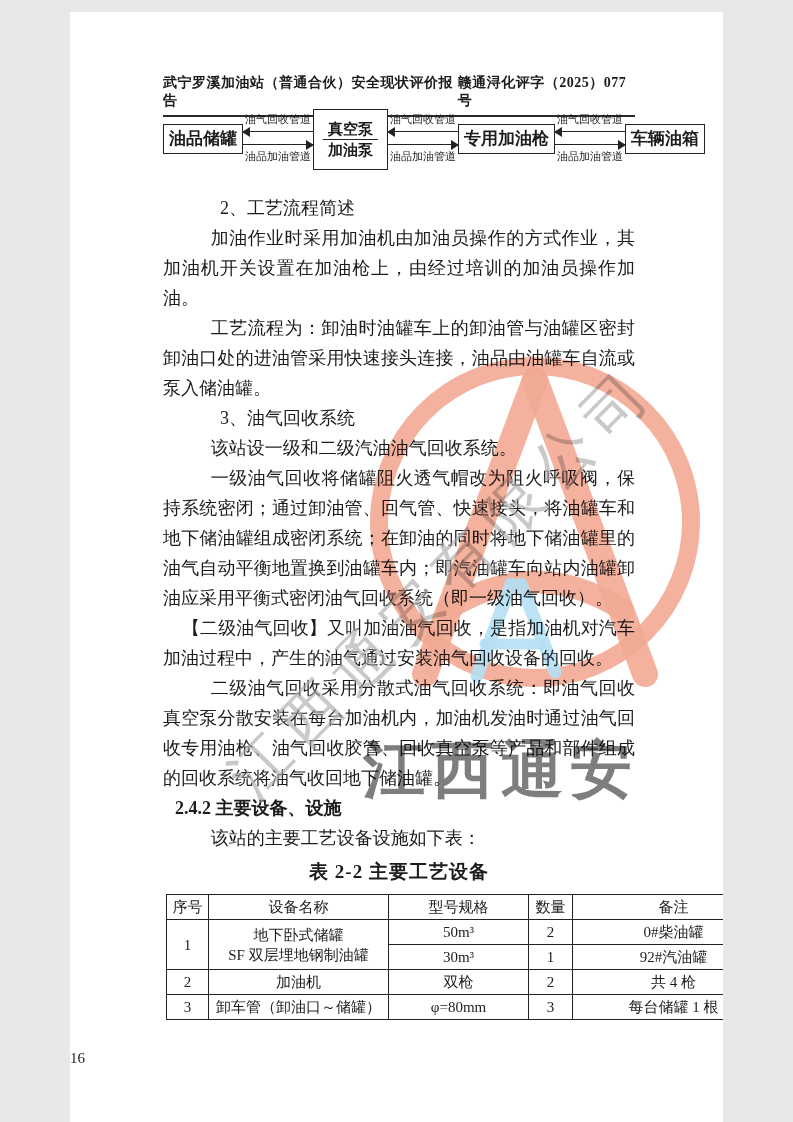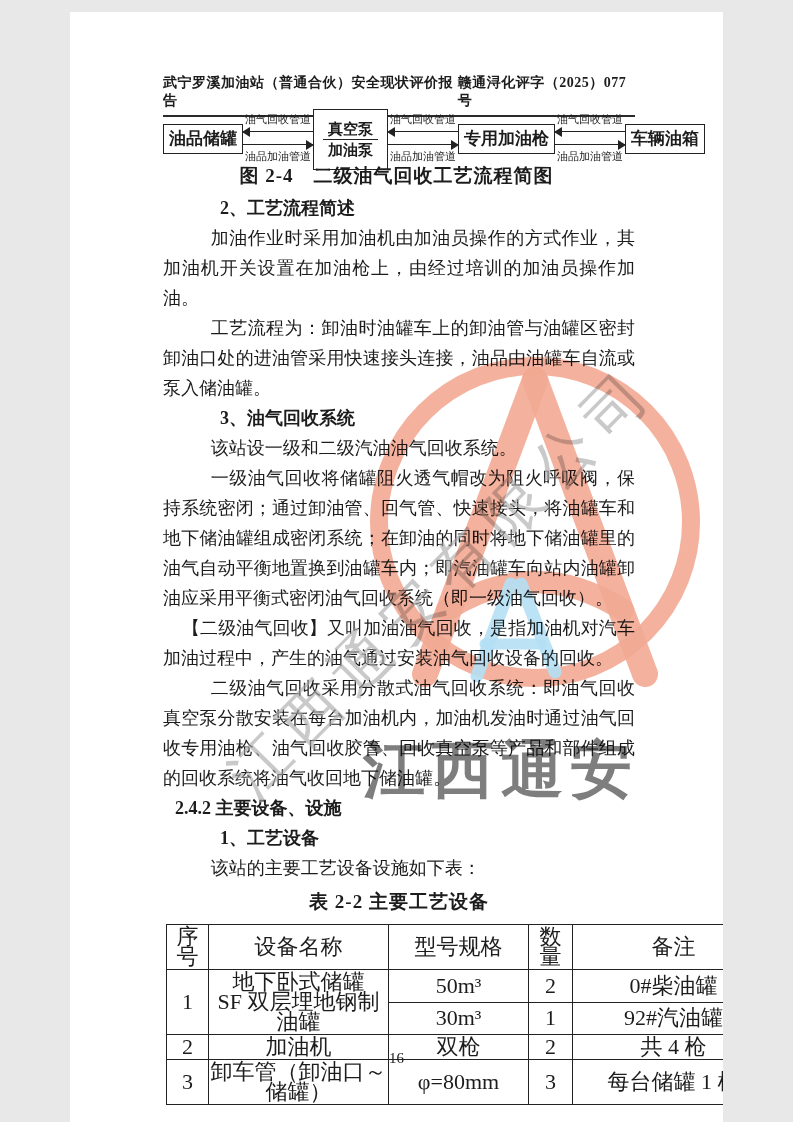--- a/index.html
+++ b/index.html
@@ -48,37 +48,37 @@
   
   .fig-caption{
     position:absolute;top:151px;left:0;width:100%;text-align:center;
     font-size:19px;font-weight:700;letter-spacing:1px;
   }
   .bodytext{
     position:absolute;top:181px;left:93px;right:88px;
     font-size:18px;line-height:30px;text-align:justify;
   }
   .bodytext p{margin:0;}
-  .p-h{font-weight:700;padding-left:57px;}
+  .p-h{font-weight:400;padding-left:57px;}
   .p-h242{font-weight:700;padding-left:12px;}
   .para{text-indent:2.65em;}
   .para-bracket{text-indent:1.05em;}
   .tbl-title{
     text-align:center;font-weight:700;font-size:19px;letter-spacing:1px;
     margin-top:4px;margin-bottom:7px;
   }
   
   table.equip{border-collapse:collapse;margin-left:3px;width:608px;table-layout:fixed;}
   table.equip td{
     border:1.6px solid #222;text-align:center;vertical-align:middle;
-    font-size:22px;line-height:20px;padding:2px 1px;
+    font-size:15px;line-height:20px;padding:2px 1px;
   }
   table.equip td.hd{font-weight:400;}
   
-  .pageno{position:absolute;top:1038px;left:0;width:100%;text-align:center;font-size:15px;}
+  .pageno{position:absolute;top:1038px;left:0;width:100%;font-size:15px;}
   
   .wm{position:absolute;pointer-events:none;}
   .wm-gray{
     left:170px;top:735px;transform:rotate(-45.5deg);transform-origin:0 50%;
     font-size:60px;letter-spacing:12px;color:rgba(168,168,168,0.62);
     white-space:nowrap;font-weight:400;
   }
   .wm-stamp{left:255px;top:320px;mix-blend-mode:multiply;opacity:.85;}
   .wm-red{
     left:293px;top:716px;font-size:62px;font-weight:700;letter-spacing:7px;
@@ -117,33 +117,31 @@
     <div class="dbox">专用加油枪</div>
     <div class="conn">
       <span class="conn-lbl top">油气回收管道</span>
       <div class="conn-line l"></div>
       <div class="conn-line r"></div>
       <span class="conn-lbl bot">油品加油管道</span>
     </div>
     <div class="dbox">车辆油箱</div>
   </div>
 
-  <div class="fig-caption">图 2-4　二级油气回收工艺流程简图</div>
 
   <div class="bodytext">
     <p class="p-h">2、工艺流程简述</p>
     <p class="para">加油作业时采用加油机由加油员操作的方式作业，其加油机开关设置在加油枪上，由经过培训的加油员操作加油。</p>
     <p class="para">工艺流程为：卸油时油罐车上的卸油管与油罐区密封卸油口处的进油管采用快速接头连接，油品由油罐车自流或泵入储油罐。</p>
     <p class="p-h">3、油气回收系统</p>
     <p class="para">该站设一级和二级汽油油气回收系统。</p>
     <p class="para">一级油气回收将储罐阻火透气帽改为阻火呼吸阀，保持系统密闭；通过卸油管、回气管、快速接头，将油罐车和地下储油罐组成密闭系统；在卸油的同时将地下储油罐里的油气自动平衡地置换到油罐车内；即汽油罐车向站内油罐卸油应采用平衡式密闭油气回收系统（即一级油气回收）。</p>
     <p class="para-bracket">【二级油气回收】又叫加油油气回收，是指加油机对汽车加油过程中，产生的油气通过安装油气回收设备的回收。</p>
     <p class="para">二级油气回收采用分散式油气回收系统：即油气回收真空泵分散安装在每台加油机内，加油机发油时通过油气回收专用油枪、油气回收胶管、回收真空泵等产品和部件组成的回收系统将油气收回地下储油罐。</p>
     <p class="p-h242">2.4.2 主要设备、设施</p>
-    <p class="p-h">1、工艺设备</p>
     <p class="para">该站的主要工艺设备设施如下表：</p>
 
     <div class="tbl-title">表 2-2 主要工艺设备</div>
 
     <table class="equip">
       <colgroup>
         <col style="width:42px">
           <col style="width:180px">
           <col style="width:140px">
         <col style="width:44px">

